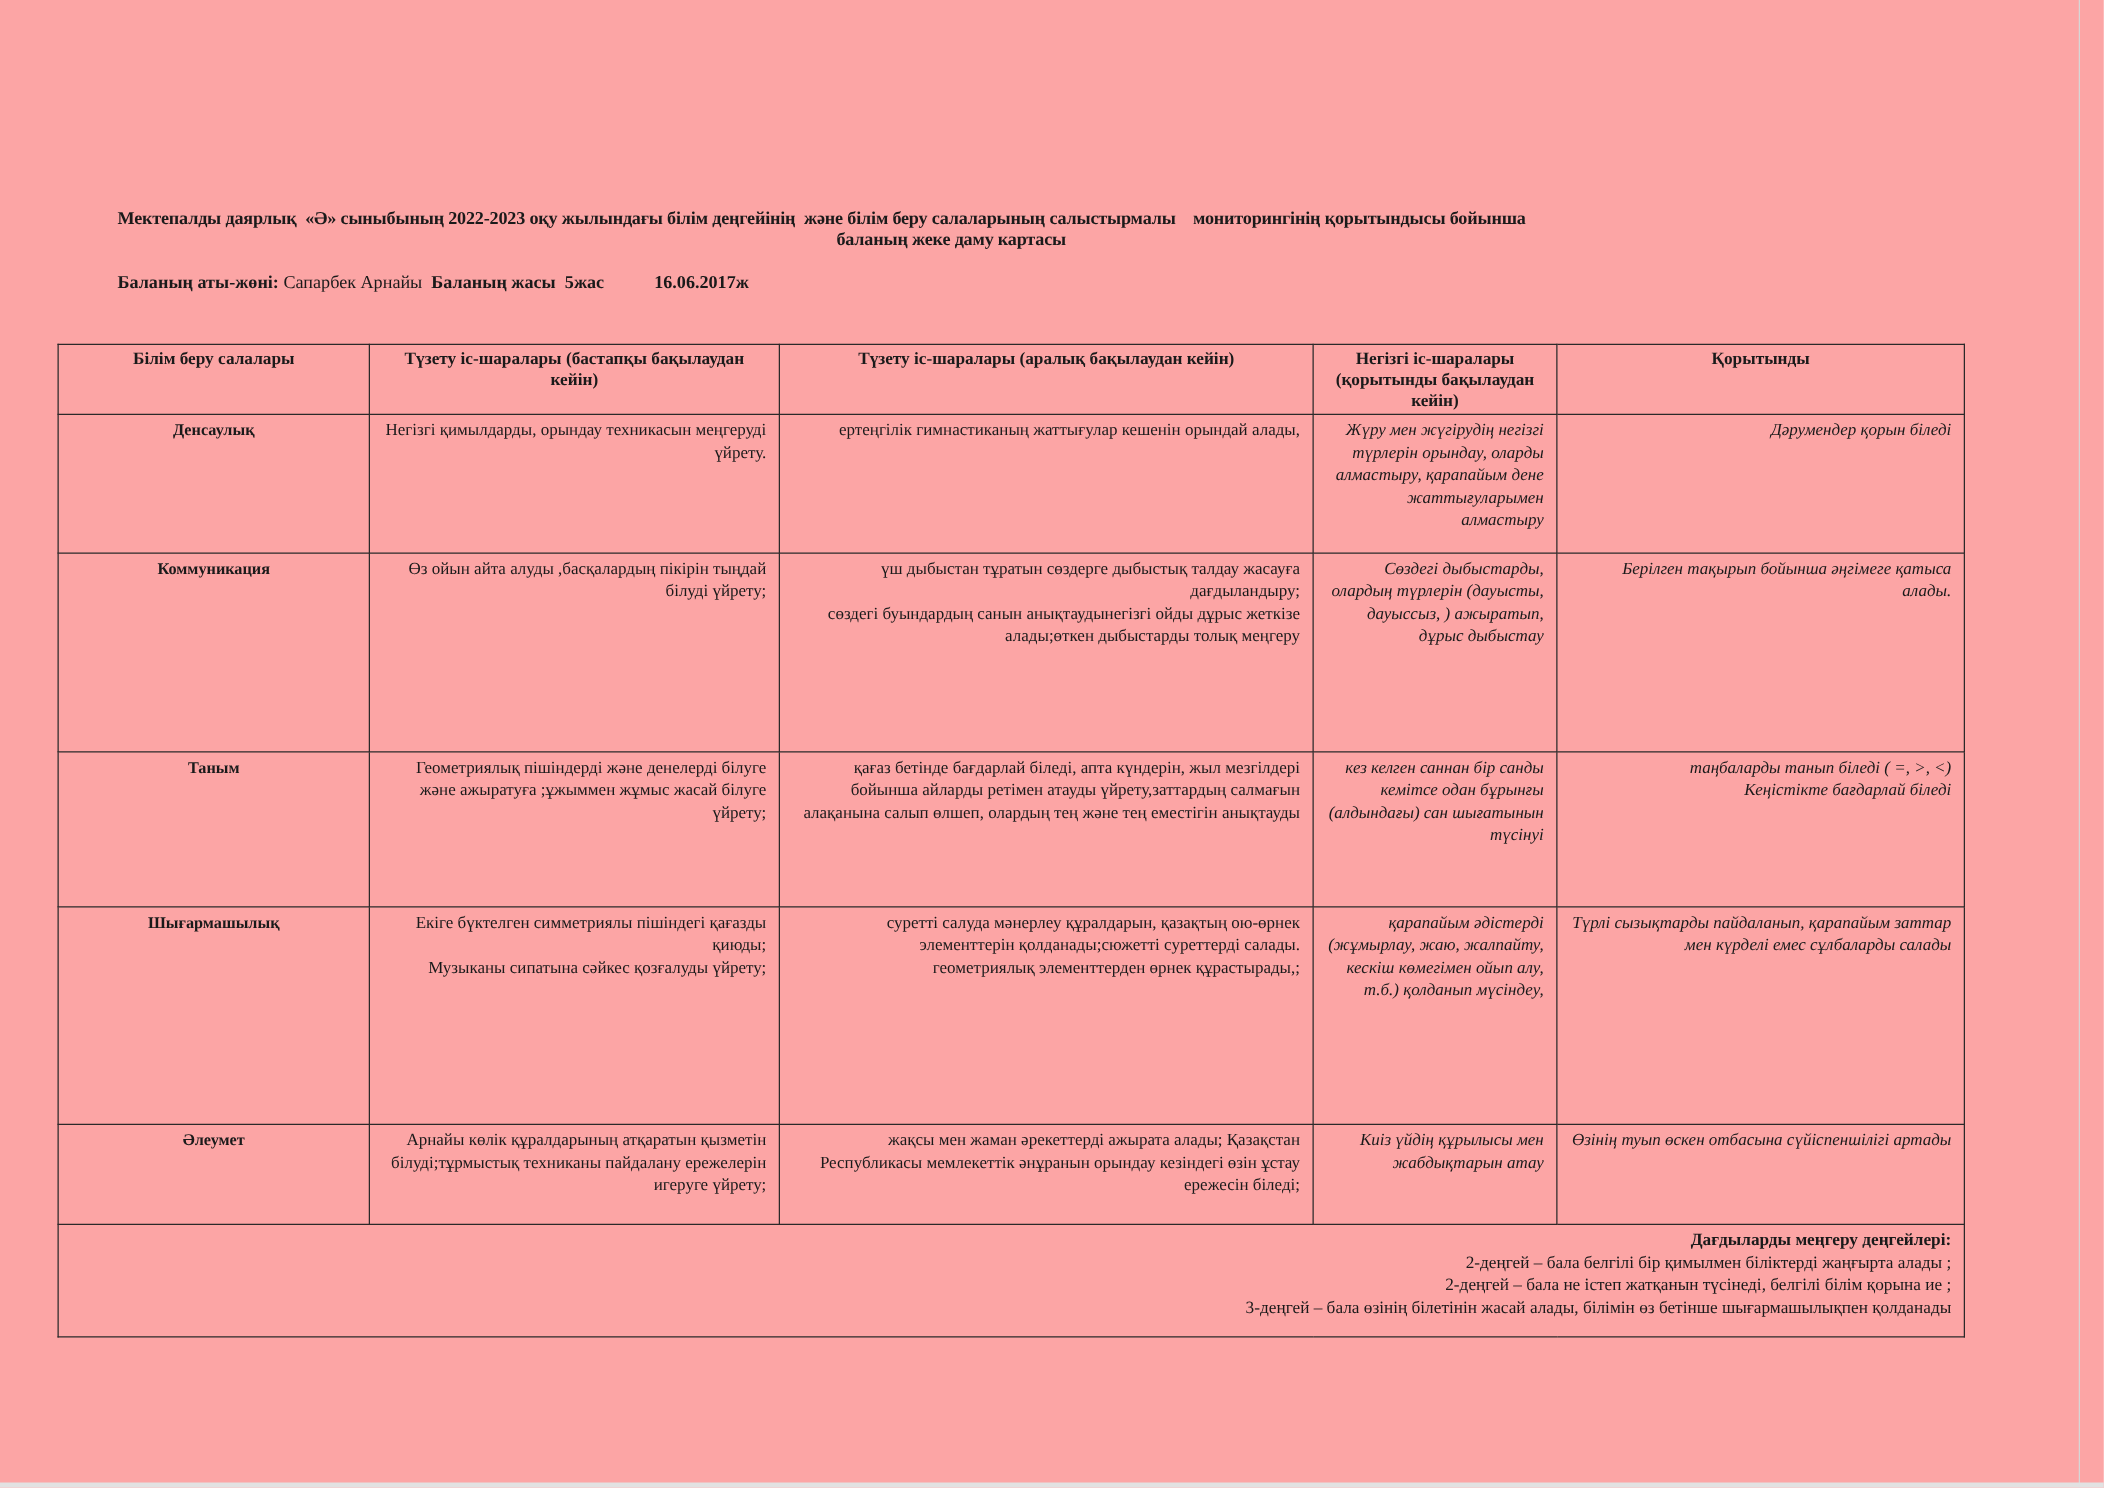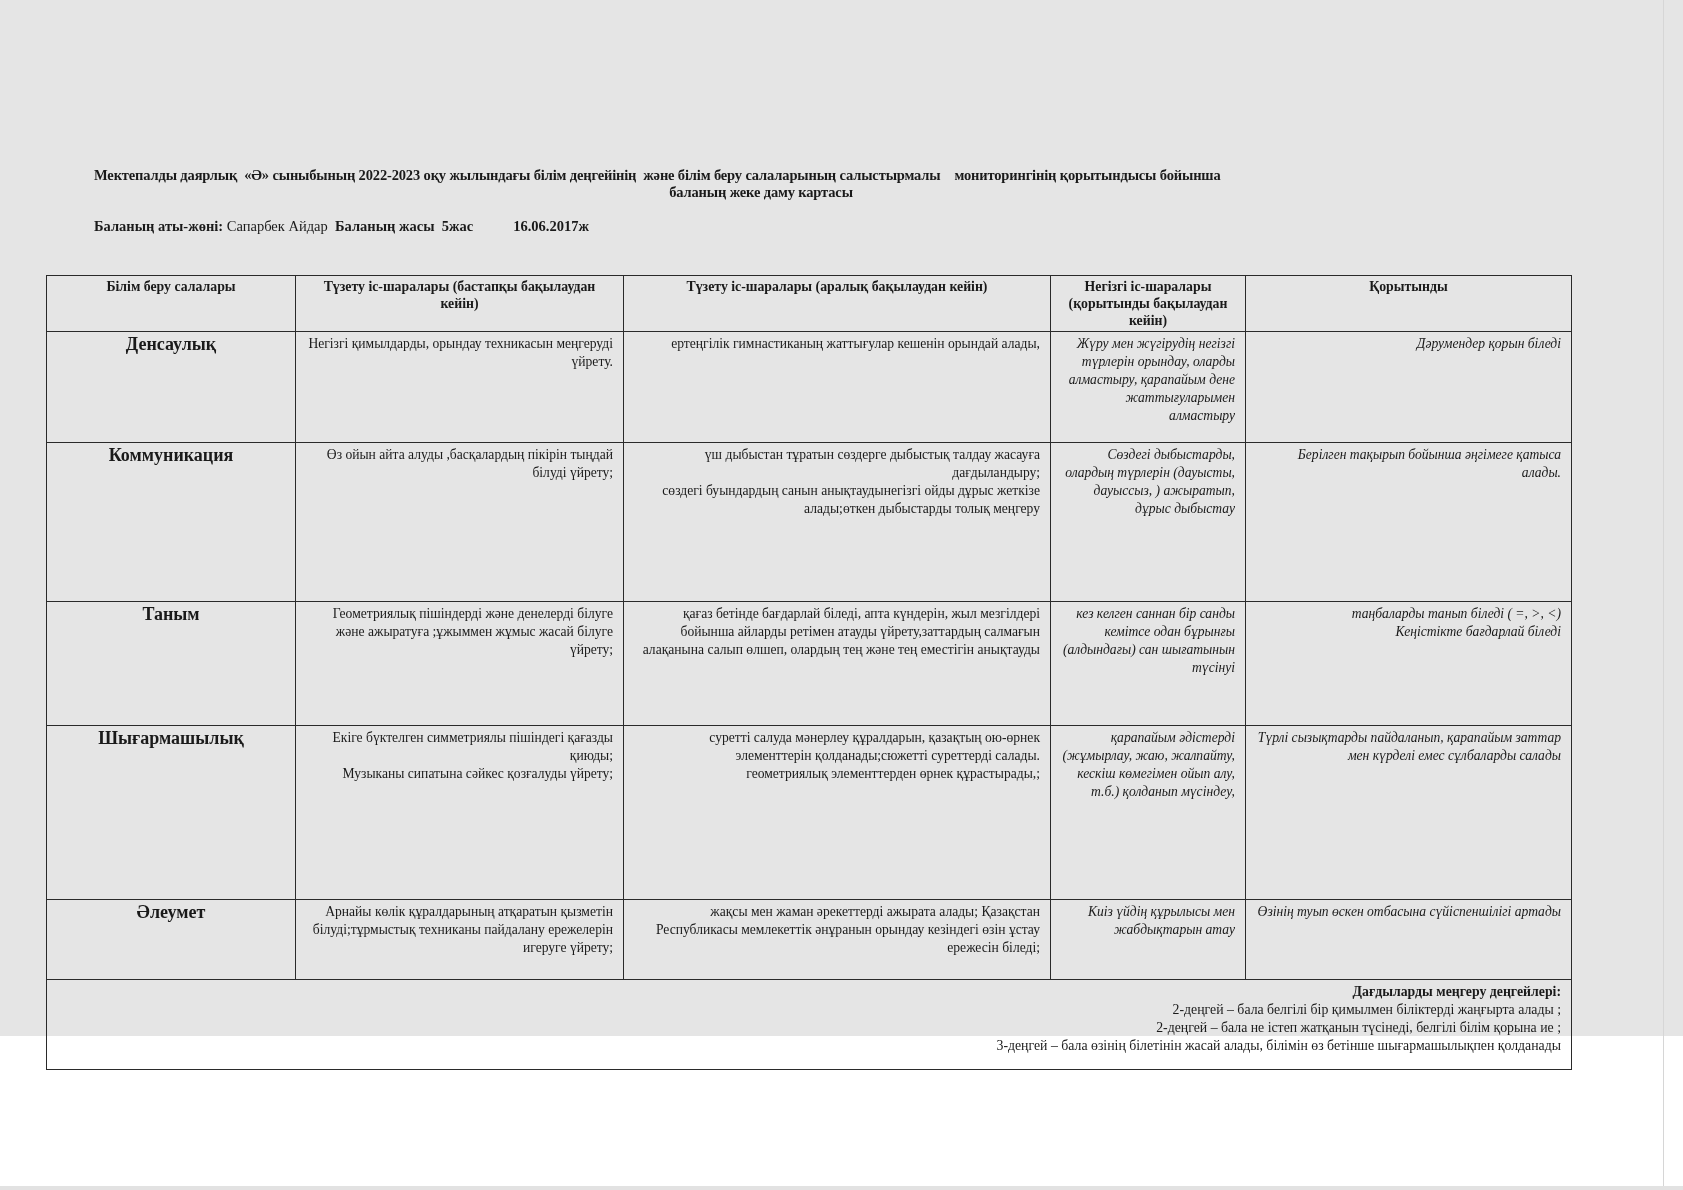--- a/index.html
+++ b/index.html
@@ -11,22 +11,22 @@
       width: 1683px;
       height: 1190px;
       position: relative;
       overflow: hidden;
       font-family: "Liberation Serif", "DejaVu Serif", serif;
       color: #1a1a1a;
     }
     .page {
       position: absolute;
       left: 0; top: 0;
-      width: 1683px; height: 1036px;
-      background: #e5e5e5;
+      width: 1683px; height: 1190px;
+      background: #fca5a5;
     }
     .scan-edge-right {
       position: absolute;
       left: 1663px; top: 0;
       width: 1px; height: 1190px;
       background: #d6d6d6;
     }
     .scan-edge-bottom {
       position: absolute;
       left: 0; top: 1186px;
@@ -81,21 +81,21 @@
       padding-top: 2px;
     }
     col.c1 { width: 249px; }
     col.c2 { width: 328px; }
     col.c3 { width: 427px; }
     col.c4 { width: 195px; }
     col.c5 { width: 326px; }
     td.area {
       font-weight: bold;
       text-align: center !important;
-      font-size: 18px;
+      font-size: 13px;
     }
     td.italic {
       font-style: italic;
     }
     tr.r1 td { height: 105px; }
     tr.r2 td { height: 153px; }
     tr.r3 td { height: 118px; }
     tr.r4 td { height: 168px; }
     tr.r5 td { height: 74px; }
     td.levels {
@@ -113,21 +113,21 @@
 
 <div class="page">
   <div class="scan-edge-right"></div>
   <div class="scan-edge-bottom"></div>
 
   <div class="title">
     <span class="line1">Мектепалды даярлық  «Ә» сыныбының 2022-2023 оқу жылындағы білім деңгейінің  және білім беру салаларының салыстырмалы    мониторингінің қорытындысы бойынша</span>
     <span class="line2">баланың жеке даму картасы</span>
   </div>
 
-  <div class="child-info"><b>Баланың аты-жөні:</b><span> Сапарбек Айдар </span><b> Баланың жасы  5жас</b><span class="date">16.06.2017ж</span></div>
+  <div class="child-info"><b>Баланың аты-жөні:</b><span> Сапарбек Арнайы </span><b> Баланың жасы  5жас</b><span class="date">16.06.2017ж</span></div>
 
   <table class="dev-map">
     <colgroup>
       <col class="c1">
         <col class="c2">
         <col class="c3">
         <col class="c4">
         <col class="c5">
     </colgroup>
     <thead>

